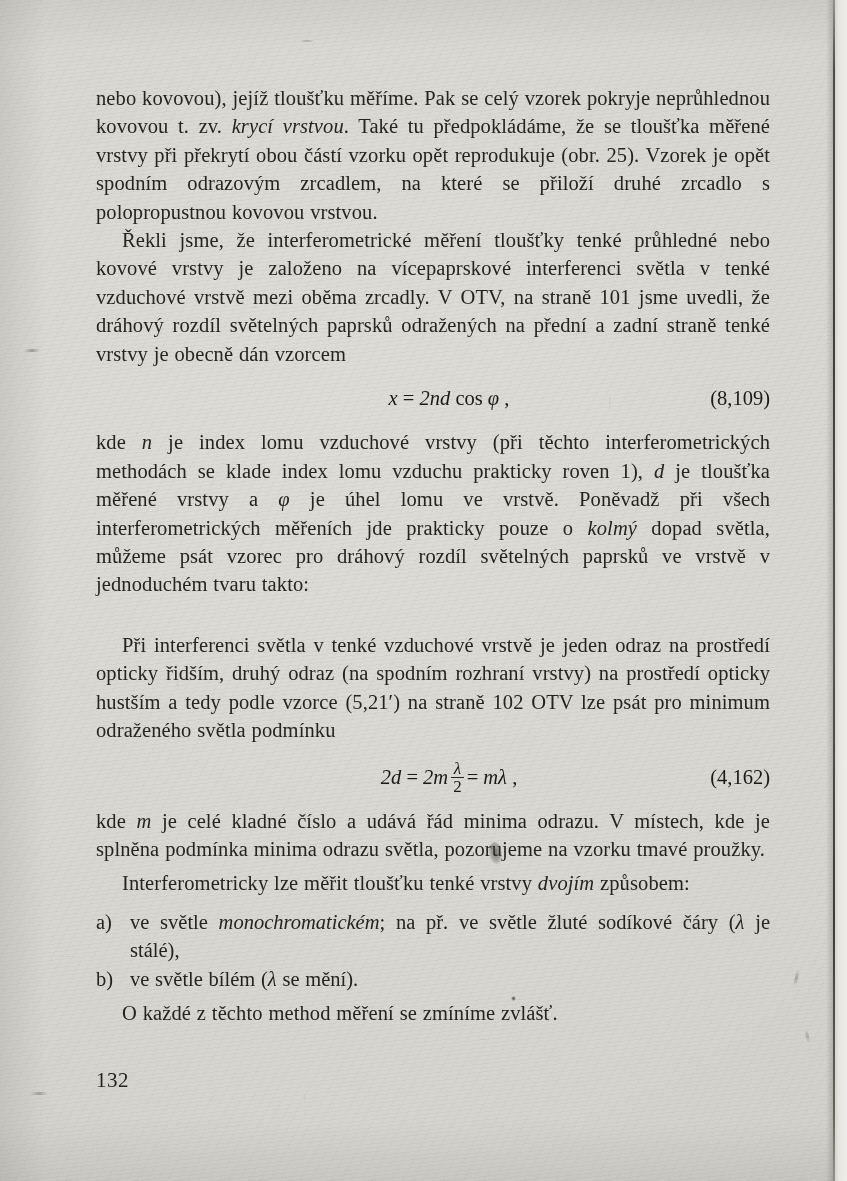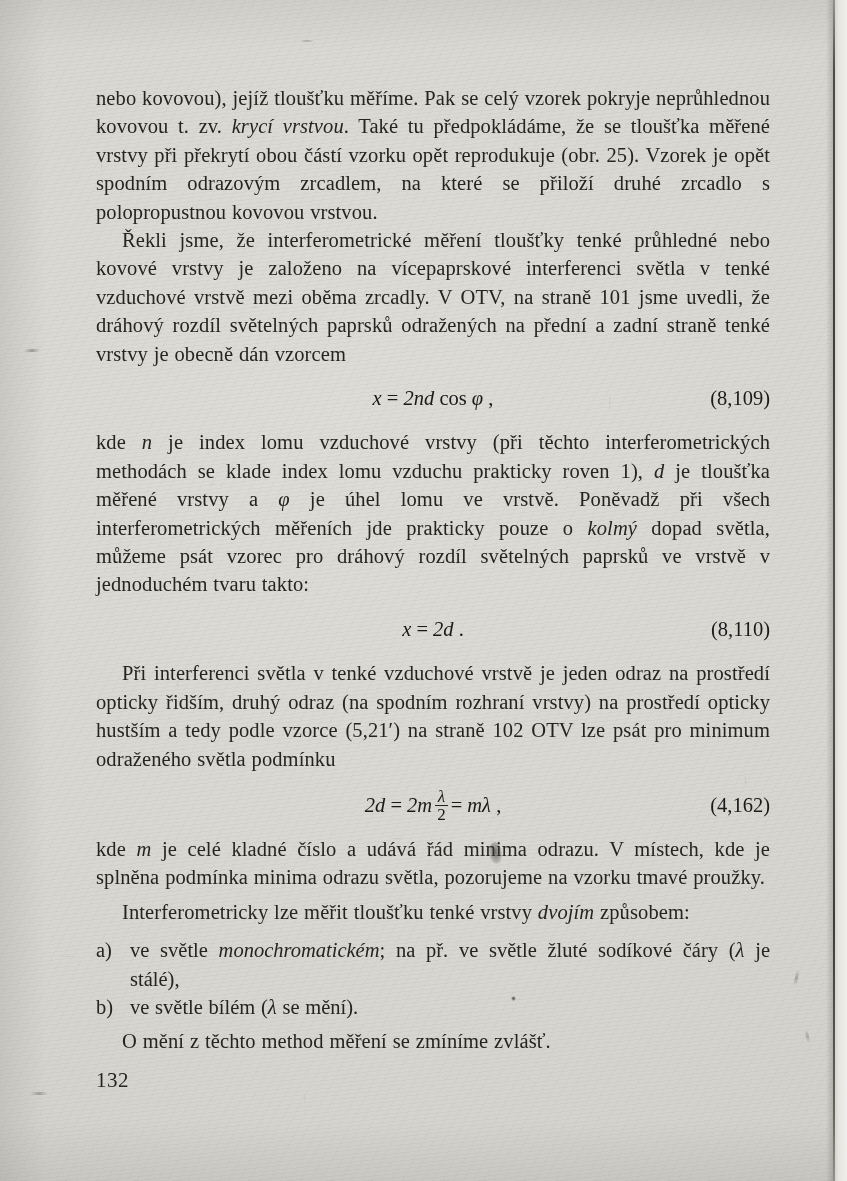--- a/index.html
+++ b/index.html
@@ -120,21 +120,21 @@
   
   .equation {
     position: relative;
     margin: 0;
     height: 28.4px;
     font-size: 20.5px;
     line-height: 28.4px;
   }
   .equation .eq-body {
     position: absolute;
-    left: 0;
+    left: 16px;
     width: 100%;
     text-align: center;
     white-space: nowrap;
   }
   .equation .eq-num {
     position: absolute;
     right: 0;
     top: 0;
     margin-left: 12px;
   }
@@ -269,24 +269,20 @@
       <div class="eq-body"><span class="mi">x</span>&nbsp;<span>=</span>&nbsp;<span class="mi">2nd</span>&nbsp;<span>cos</span>&nbsp;<span class="mi">φ</span>&nbsp;<span>,</span></div>
       <div class="eq-num">(8,109)</div>
     </div>
 
     <div class="eq-spacer-below"></div>
 
     <p class="para"><span>kde </span><span class="mi">n</span><span> je index lomu vzduchové vrstvy (při těchto interferometrických methodách se klade index lomu vzduchu prakticky roven 1), </span><span class="mi">d</span><span> je tloušťka měřené vrstvy a </span><span class="mi">φ</span><span> je úhel lomu ve vrstvě. Poněvadž při všech interferometrických měřeních jde prakticky pouze o </span><span class="it">kolmý</span><span> dopad světla, můžeme psát vzorec pro dráhový rozdíl světelných paprsků ve vrstvě v jednoduchém tvaru takto:</span></p>
 
     <div class="eq-spacer-above"></div>
 
-    <div class="equation">
-      <div class="eq-body"><span class="mi">x</span>&nbsp;<span>=</span>&nbsp;<span class="mi">2d</span>&nbsp;<span>.</span></div>
-      <div class="eq-num">(8,110)</div>
-    </div>
 
     <div class="eq-spacer-below"></div>
 
     <p class="para indent">Při interferenci světla v tenké vzduchové vrstvě je jeden odraz na prostředí opticky řidším, druhý odraz (na spodním rozhraní vrstvy) na prostředí opticky hustším a tedy podle vzorce (5,21′) na straně 102 OTV lze psát pro minimum odraženého světla podmínku</p>
 
     <div class="gap-14"></div>
 
     <div class="equation" style="height:34px;">
       <div class="eq-body" style="top:2px;text-align:center;"><span class="mi">2d</span>&nbsp;<span>=</span>&nbsp;<span class="mi">2m</span><span class="frac">
             <span class="num mi">λ</span>
@@ -306,21 +302,21 @@
     <div class="gap-10"></div>
 
     <ul class="alpha-list">
       <li><span class="marker">a)</span><span>ve světle </span><span class="it">monochromatickém</span><span>; na př. ve světle žluté sodíkové čáry (</span><span class="mi">λ</span><span> je stálé),</span></li>
 
       <li><span class="marker">b)</span><span>ve světle bílém (</span><span class="mi">λ</span><span> se mění).</span></li>
     </ul>
 
     <div class="gap-6"></div>
 
-    <p class="para indent">O mění z těchto method měření se zmíníme zvlášť.</p>
+    <p class="para indent">O každé z těchto method měření se zmíníme zvlášť.</p>
 
   </div>
 
   <div id="page-number">132</div>
 
   <div class="blemish" id="smudge-1"></div>
   <div class="blemish" id="dot-1"></div>
   <div class="blemish" id="mark-left-1"></div>
   <div class="blemish" id="mark-left-2"></div>
   <div class="blemish" id="mark-right-1"></div>

